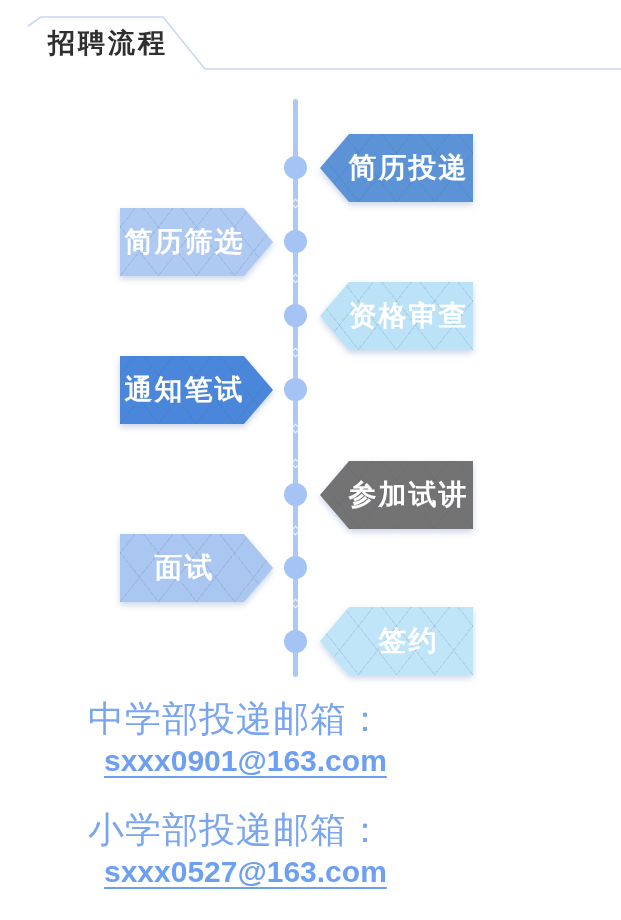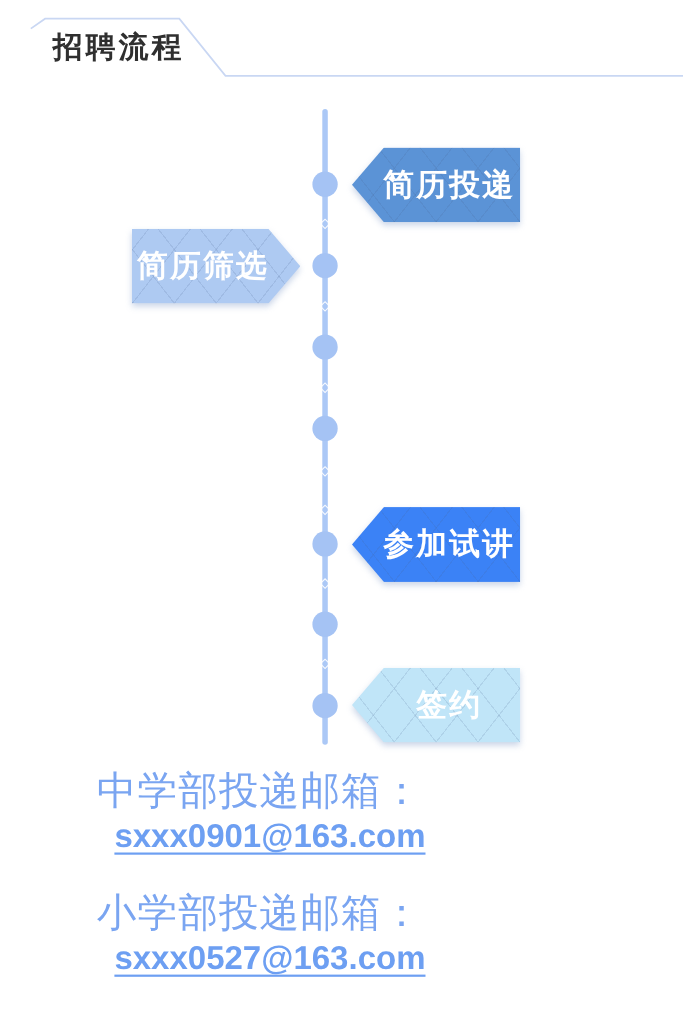--- a/index.html
+++ b/index.html
@@ -100,28 +100,43 @@
       <span class="arrow-label">简历投递</span>
     </div>
   </div>
 
   <div class="arrow-wrap side-left" style="top:208px">
     <div class="arrow point-right" style="background-color: rgb(174, 202, 242);">
       <span class="arrow-label">简历筛选</span>
     </div>
   </div>
 
+  <div class="arrow-wrap side-right" style="top:282px">
+    <div class="arrow point-left" style="background-color: rgb(187, 226, 247);">
+      <span class="arrow-label">资格审查</span>
+    </div>
+  </div>
 
+  <div class="arrow-wrap side-left" style="top:356px">
+    <div class="arrow point-right" style="background-color: rgb(74, 134, 218);">
+      <span class="arrow-label">通知笔试</span>
+    </div>
+  </div>
 
   <div class="arrow-wrap side-right" style="top:461px">
-    <div class="arrow point-left" style="background-color: #3b82f6;">
+    <div class="arrow point-left" style="background-color: #737373;">
       <span class="arrow-label">参加试讲</span>
     </div>
   </div>
 
+  <div class="arrow-wrap side-left" style="top:534px">
+    <div class="arrow point-right" style="background-color: rgb(170, 199, 241);">
+      <span class="arrow-label">面试</span>
+    </div>
+  </div>
 
   <div class="arrow-wrap side-right" style="top:607px">
     <div class="arrow point-left" style="background-color: rgb(192, 229, 248);">
       <span class="arrow-label">签约</span>
     </div>
   </div>
 
   <p class="contact-label" style="top:697px">中学部投递邮箱：</p>
   <a class="contact-email" style="top:743px">sxxx0901@163.com</a>
 

